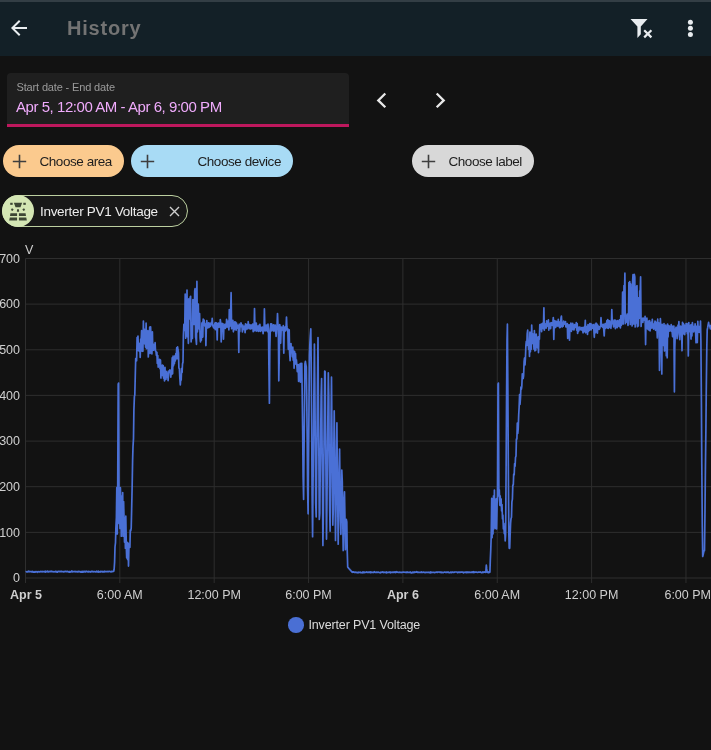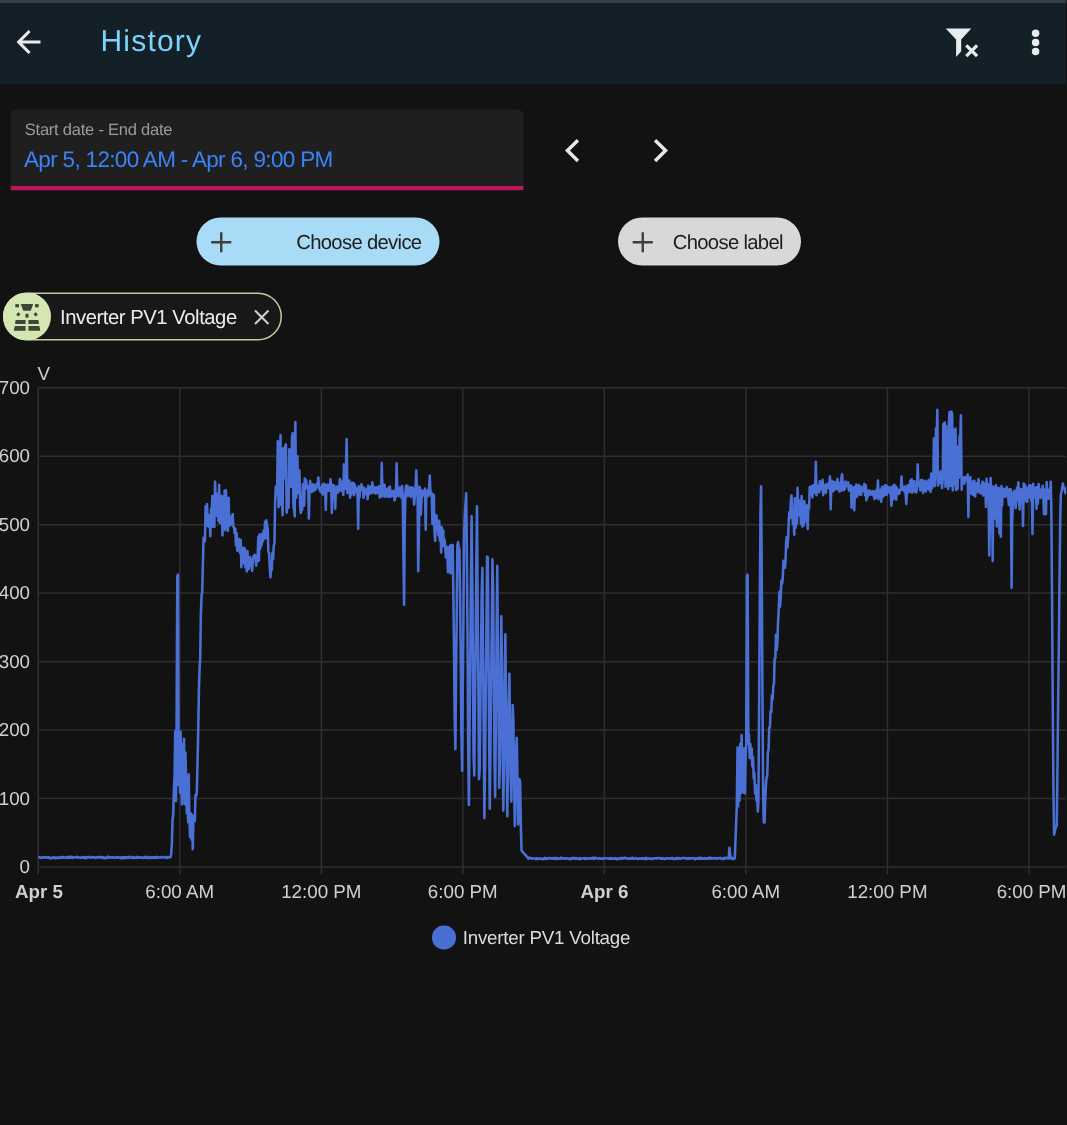--- a/index.html
+++ b/index.html
@@ -3,27 +3,27 @@
 <meta charset="utf-8">
 <style>
   * { margin:0; padding:0; box-sizing:border-box; }
   html,body { width:711px; height:750px; background:#121212; overflow:hidden;
     font-family:"Liberation Sans", sans-serif; }
   .abs { position:absolute; }
   #page { position:relative; width:711px; height:750px; }
   
   #header { position:absolute; left:0; top:0; width:711px; height:56px; background:#132027; }
   #hdr-top { position:absolute; left:0; top:0; width:711px; height:2px; background:#333e45; }
-  #title { position:absolute; left:67px; top:17px; font-size:20px; font-weight:400;
-    color:#7dd3fc; letter-spacing:0.8px; }
+  #title { position:absolute; left:67px; top:17px; font-size:20px; font-weight:700;
+    color:#737373; letter-spacing:0.8px; }
   
   #datebox { position:absolute; left:7px; top:73px; width:342px; height:54px;
     background:#1f1f1f; border-radius:4px 4px 0 0; border-bottom:3px solid #be185d; }
   #datelabel { position:absolute; left:9.5px; top:8px; font-size:11px; color:#9b9b9b; letter-spacing:-0.15px;}
-  #dateval { position:absolute; left:9px; top:24.5px; font-size:15px; color:#3b82f6; letter-spacing:-0.45px;}
+  #dateval { position:absolute; left:9px; top:24.5px; font-size:15px; color:#f0abfc; letter-spacing:-0.45px;}
   
   .chip { position:absolute; top:145px; height:32px; border-radius:16px;
     display:flex; align-items:center; color:#1e1e1e; font-size:13.5px; letter-spacing:-0.45px; white-space:nowrap; }
   .chip .plus { margin-left:8.5px; margin-right:13px; flex:none; }
   .echip { position:absolute; left:2px; top:195px; height:32px; width:186px;
     border:1px solid #bccfa0; border-radius:16px; background:#181818; }
   
   #legend-dot { position:absolute; left:288px; top:617px; width:15.5px; height:15.5px;
      border-radius:50%; background:#4a6fd4; }
   #legend-text { position:absolute; left:308.5px; top:618px; font-size:12.5px; letter-spacing:-0.15px; color:#dcdcdc; white-space:nowrap; }
@@ -52,20 +52,26 @@
     <div id="datelabel">Start date - End date</div>
     <div id="dateval">Apr 5, 12:00 AM - Apr 6, 9:00 PM</div>
   </div>
   <svg class="abs" style="left:374px;top:92px" width="16" height="17" viewBox="0 0 16 17">
     <path d="M11.3 1.5 L4.3 8.4 L11.3 15.3" stroke="#e8e8e8" stroke-width="2.3" fill="none"></path>
   </svg>
   <svg class="abs" style="left:432px;top:92px" width="16" height="17" viewBox="0 0 16 17">
     <path d="M4.7 1.5 L11.7 8.4 L4.7 15.3" stroke="#e8e8e8" stroke-width="2.3" fill="none"></path>
   </svg>
 
+  <div class="chip" style="left:3px;padding-right:12px;background:#fbca8e;">
+    <svg class="plus" width="15" height="15" viewBox="0 0 15 15">
+        <path d="M7.5 0.8 V14.2 M0.8 7.5 H14.2" stroke="#3e3e3e" stroke-width="1.6"></path>
+      </svg>
+    <span>Choose area</span>
+  </div>
   <div class="chip" style="left:131px;padding-right:12px;background:#a8dbf5;gap:30px;">
     <svg class="plus" width="15" height="15" viewBox="0 0 15 15">
         <path d="M7.5 0.8 V14.2 M0.8 7.5 H14.2" stroke="#3e3e3e" stroke-width="1.6"></path>
       </svg>
     <span>Choose device</span>
   </div>
   <div class="chip" style="left:412px;padding-right:12px;background:#d8d8d8;justify-content:center;">
     <svg class="plus" width="15" height="15" viewBox="0 0 15 15">
         <path d="M7.5 0.8 V14.2 M0.8 7.5 H14.2" stroke="#3e3e3e" stroke-width="1.6"></path>
       </svg>

